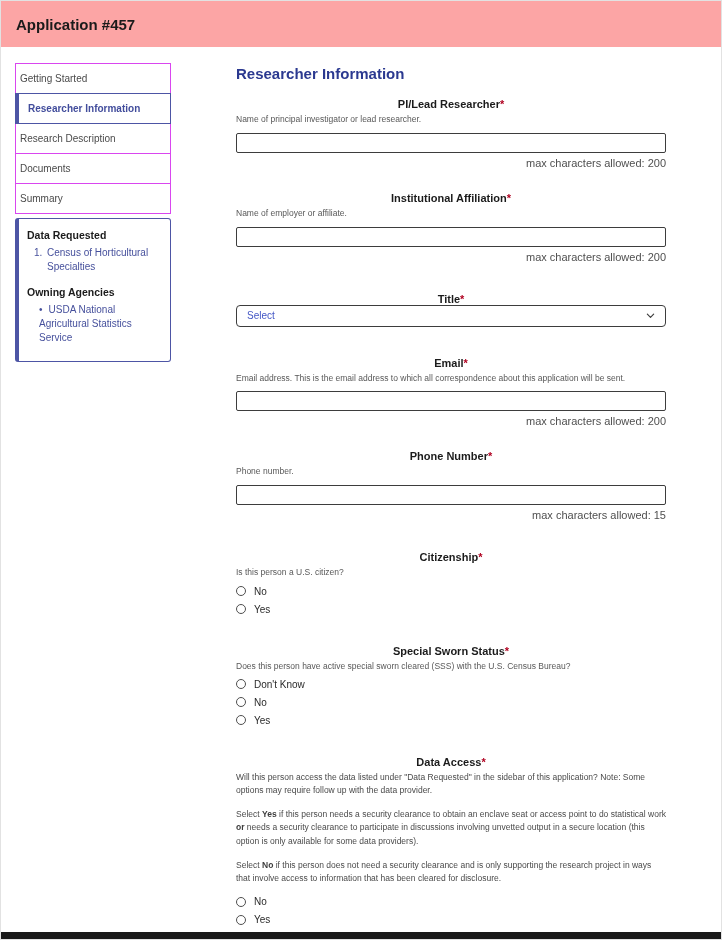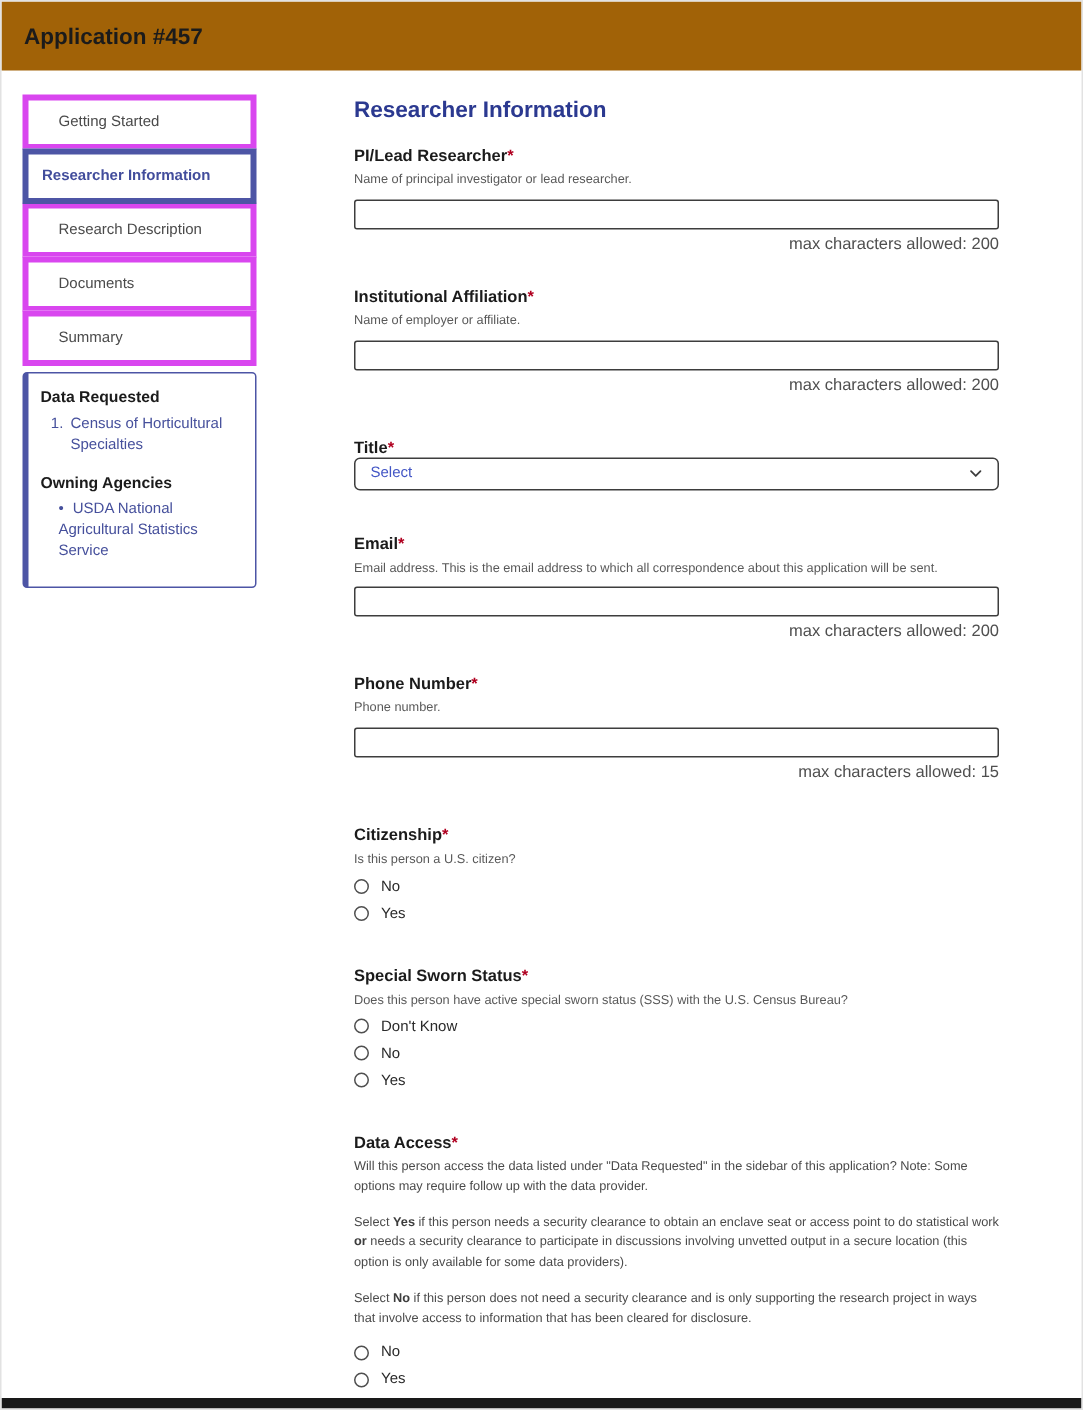--- a/index.html
+++ b/index.html
@@ -8,43 +8,43 @@
     font-family: "Liberation Sans", sans-serif;
     background: #ffffff;
     color: #1b1b1b;
     position: relative;
     overflow: hidden;
     border: 1px solid #e2e2e2;
   }
   
   .app-header {
     height: 46px;
-    background: #a16207;
+    background: #fca5a5;
     display: flex;
     align-items: center;
     padding-left: 15px;
   }
   .app-header .title {
     font-size: 15px;
     font-weight: bold;
     color: #1b1b1b;
   }
   
   .container {
     display: flex;
     padding: 16px 0 0 14px;
   }
   .sidebar { width: 156px; flex-shrink: 0; }
   .main { margin-left: 65px; width: 430px; }
   
   .nav-item {
-    border: 4px solid #d946ef;
+    border: 1px solid #d946ef;
     margin-top: -1px;
     background: #fff;
-    padding: 9px 20px;
+    padding: 9px 4px;
     font-size: 10px;
     color: #4a4a4a;
     cursor: pointer;
   }
   .nav-item:first-child { margin-top: 0; }
   .nav-item.active {
     border-color: #4d55a5;
     border-left: 4px solid #4d55a5;
     padding-left: 9px;
     color: #424d9c;
@@ -85,20 +85,21 @@
     color: #2b3990;
     margin: 2px 0 16px 0;
   }
   .group { margin-bottom: 23px; }
   .group.section { margin-top: 30px; }
   .field-label {
     font-size: 11px;
     font-weight: bold;
     color: #1b1b1b;
     display: block;
+    text-align: center;
   }
   .req { color: #b00020; font-weight: bold; }
   .help {
     font-size: 8.5px;
     color: #585858;
     margin: 3px 0 7px 0;
     line-height: 1.45;
   }
   .text-input {
     width: 100%;
@@ -254,21 +255,21 @@
         <span class="radio-label">No</span>
       </div>
       <div class="radio-row">
         <span class="radio-circle"></span>
         <span class="radio-label">Yes</span>
       </div>
     </div>
 
     <div class="group section">
       <span class="field-label"><span>Special Sworn Status</span><span class="req">*</span></span>
-      <div class="help">Does this person have active special sworn status (SSS) with the U.S. Census Bureau?</div>
+      <div class="help">Does this person have active special sworn cleared (SSS) with the U.S. Census Bureau?</div>
       <div class="radio-row">
         <span class="radio-circle"></span>
         <span class="radio-label">Don't Know</span>
       </div>
       <div class="radio-row">
         <span class="radio-circle"></span>
         <span class="radio-label">No</span>
       </div>
       <div class="radio-row">
         <span class="radio-circle"></span>

